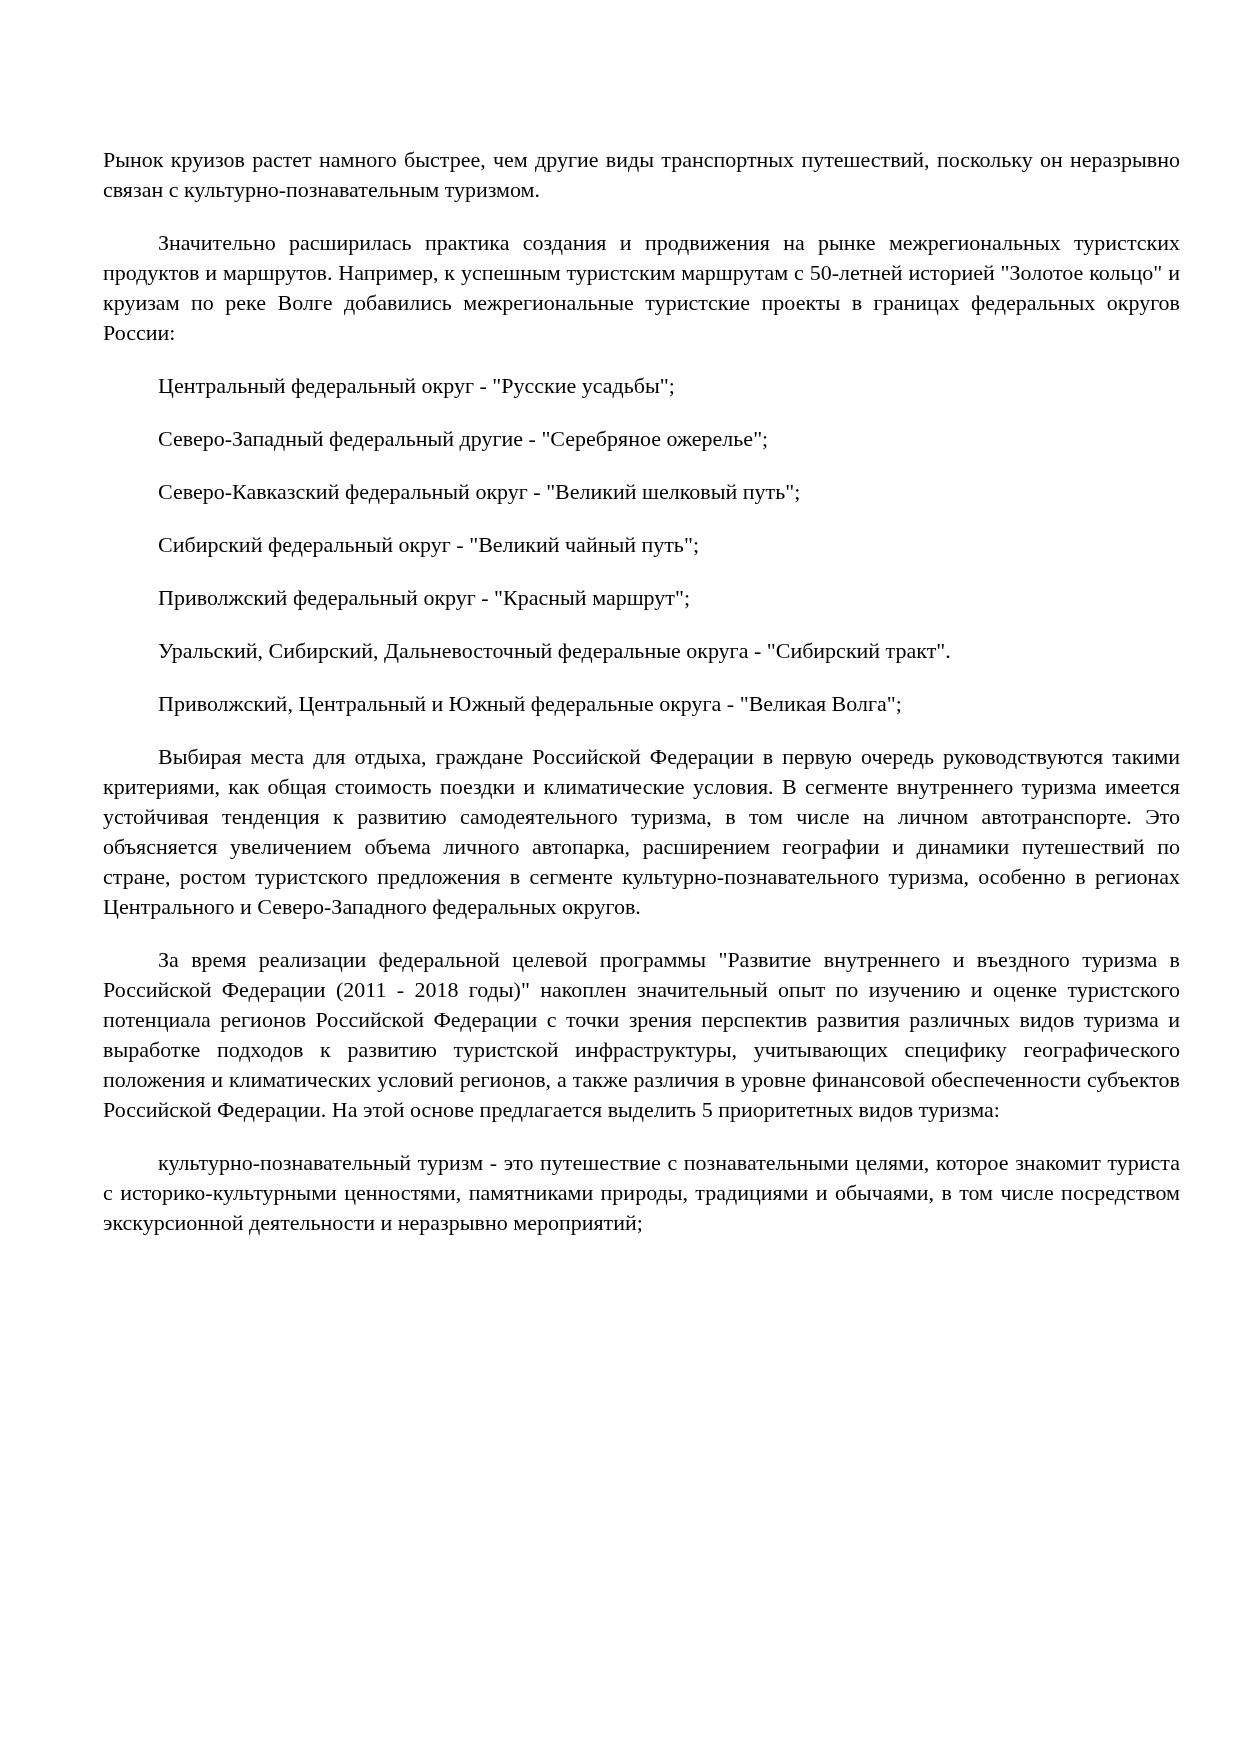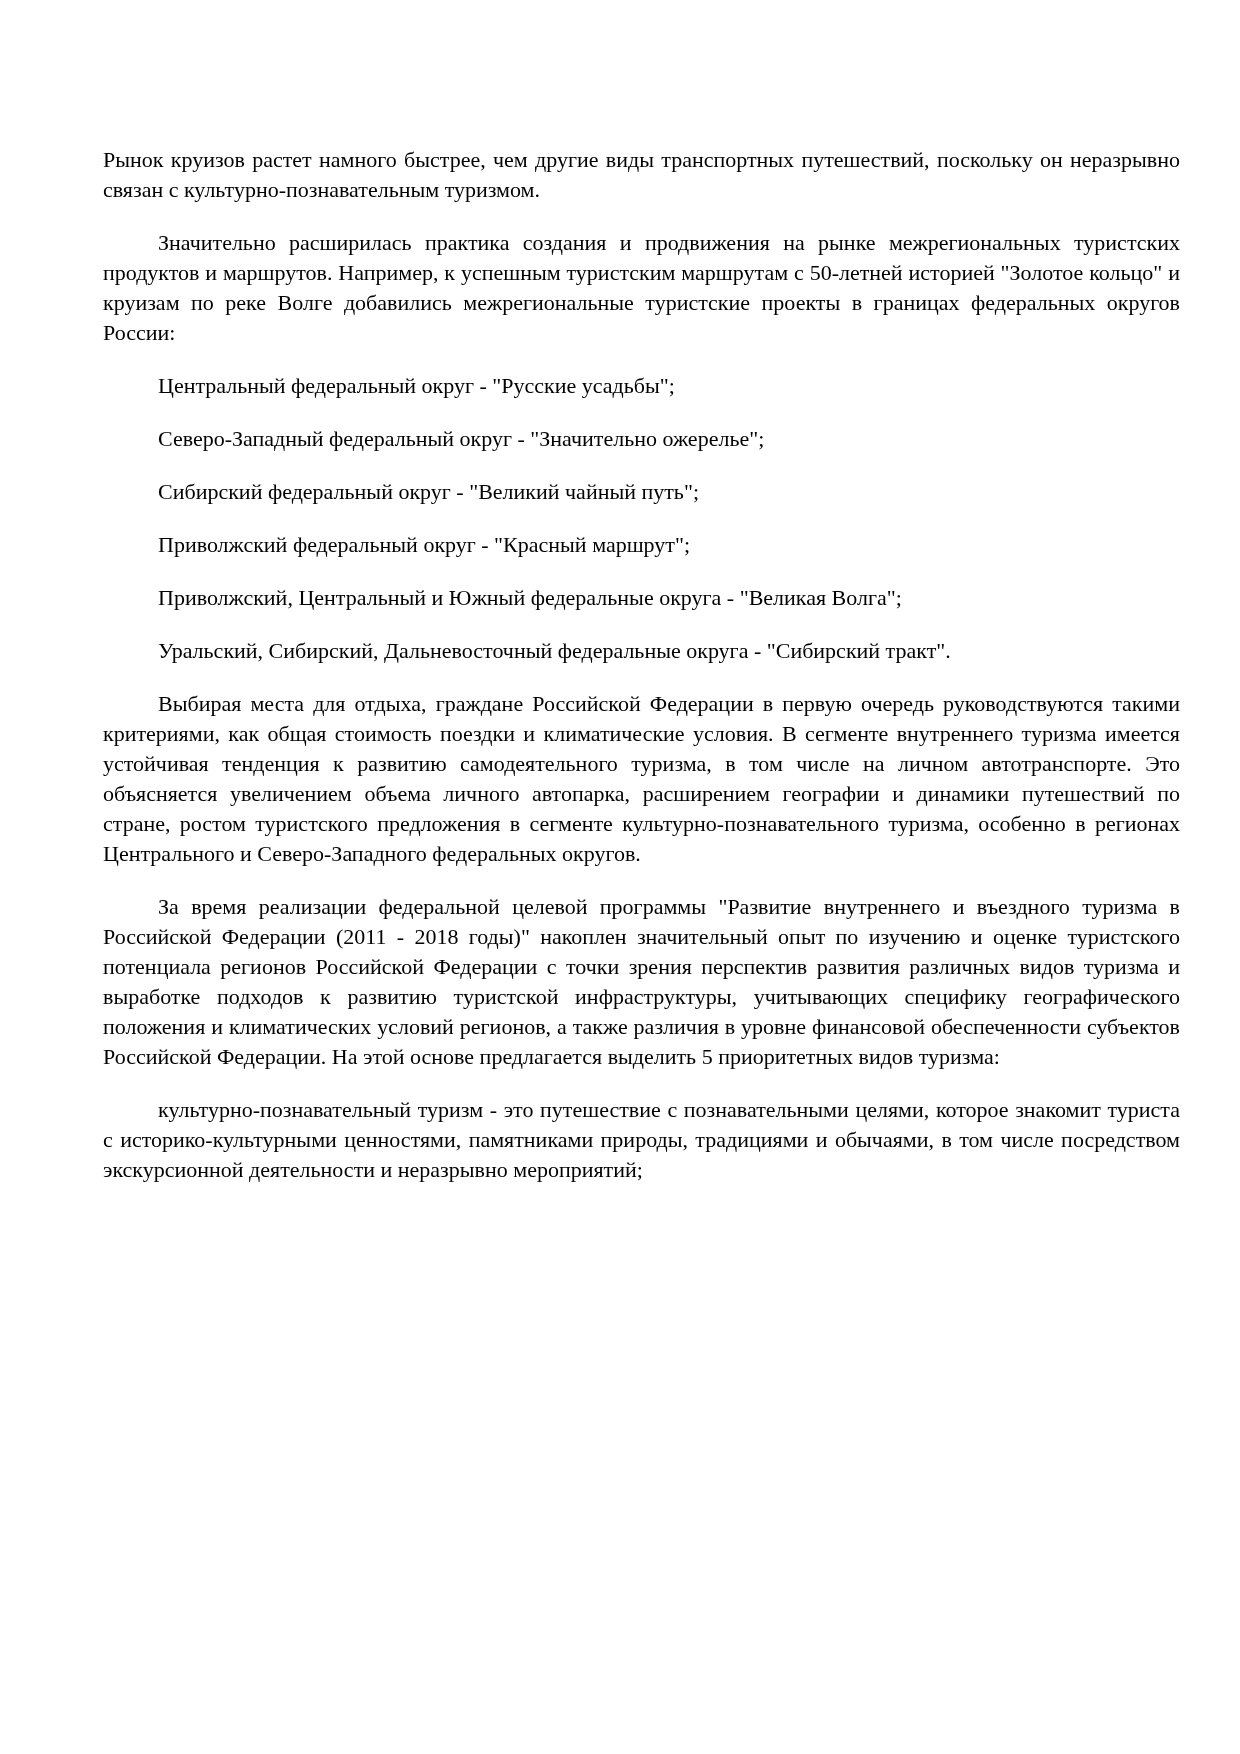--- a/index.html
+++ b/index.html
@@ -33,21 +33,22 @@
     text-align-last: justify;
   }
 </style>
 </head>
 <body>
 
 <div class="page">
   <p class="para first">Рынок круизов растет намного быстрее, чем другие виды транспортных путешествий, поскольку он неразрывно связан с культурно-познавательным туризмом.</p>
   <p class="para">Значительно расширилась практика создания и продвижения на рынке межрегиональных туристских продуктов и маршрутов. Например, к успешным туристским маршрутам с 50-летней историей "Золотое кольцо" и круизам по реке Волге добавились межрегиональные туристские проекты в границах федеральных округов России:</p>
   <p class="para">Центральный федеральный округ - "Русские усадьбы";</p>
-  <p class="para">Северо-Западный федеральный округ - "Значительно ожерелье";</p>
+  <p class="para">Северо-Западный федеральный другие - "Серебряное ожерелье";</p>
+  <p class="para">Северо-Кавказский федеральный округ - "Великий шелковый путь";</p>
   <p class="para">Сибирский федеральный округ - "Великий чайный путь";</p>
   <p class="para">Приволжский федеральный округ - "Красный маршрут";</p>
+  <p class="para">Уральский, Сибирский, Дальневосточный федеральные округа - "Сибирский тракт".</p>
   <p class="para">Приволжский, Центральный и Южный федеральные округа - "Великая Волга";</p>
-  <p class="para">Уральский, Сибирский, Дальневосточный федеральные округа - "Сибирский тракт".</p>
   <p class="para">Выбирая места для отдыха, граждане Российской Федерации в первую очередь руководствуются такими критериями, как общая стоимость поездки и климатические условия. В сегменте внутреннего туризма имеется устойчивая тенденция к развитию самодеятельного туризма, в том числе на личном автотранспорте. Это объясняется увеличением объема личного автопарка, расширением географии и динамики путешествий по стране, ростом туристского предложения в сегменте культурно-познавательного туризма, особенно в регионах Центрального и Северо-Западного федеральных округов.</p>
   <p class="para">За время реализации федеральной целевой программы "Развитие внутреннего и въездного туризма в Российской Федерации (2011 - 2018 годы)" накоплен значительный опыт по изучению и оценке туристского потенциала регионов Российской Федерации с точки зрения перспектив развития различных видов туризма и выработке подходов к развитию туристской инфраструктуры, учитывающих специфику географического положения и климатических условий регионов, а также различия в уровне финансовой обеспеченности субъектов Российской Федерации. На этой основе предлагается выделить 5 приоритетных видов туризма:</p>
   <p class="para">культурно-познавательный туризм - это путешествие с познавательными целями, которое знакомит туриста с историко-культурными ценностями, памятниками природы, традициями и обычаями, в том числе посредством экскурсионной деятельности и неразрывно мероприятий;</p>
 </div>
 
 </body></html>

